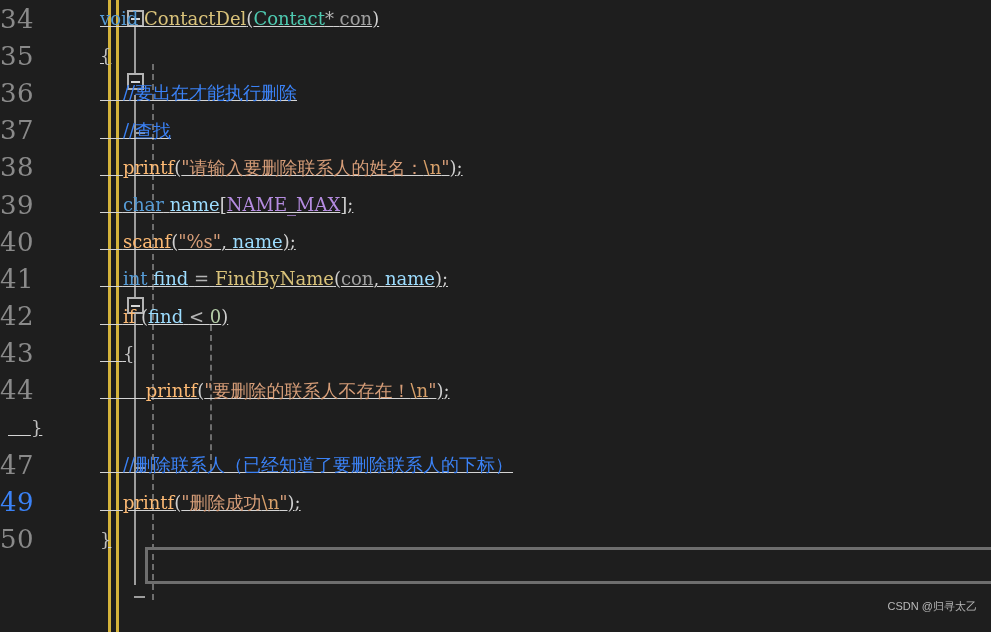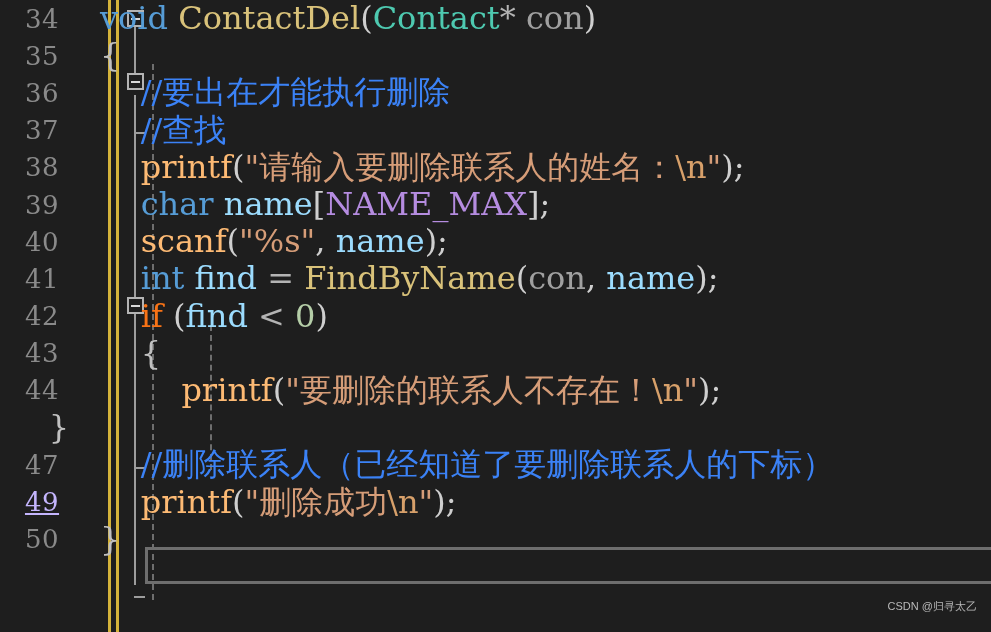--- a/index.html
+++ b/index.html
@@ -26,31 +26,30 @@
     height: 37.2px;
     display: flex;
     align-items: center;
     white-space: pre;
   }
 
   
   .gutter {
     width: 92px;
     min-width: 92px;
-    text-align: center;
+    text-align: left;
     padding-right: 8px;
     box-sizing: border-box;
     color: #8a8a8a;
     font-size: 26px;
     font-family: "DejaVu Serif", "Liberation Serif", serif;
     letter-spacing: 0.5px;
   }
   .row.active .gutter {
-    color: #c4b5fd;
-    text-decoration: underline;
+    color: #3b82f6;
   }
 
   
   .changebar {
     position: absolute;
     top: 0;
     bottom: 0;
     width: 3px;
     background: #d4b33a;
   }
@@ -103,30 +102,31 @@
     top: 0;
     bottom: 0;
     width: 0;
     border-left: 2px dashed #6e6e6e;
   }
 
   
   .code {
     position: relative;
     padding-left: 8px;
-    font-size: 32px;
+    font-size: 18px;
     font-family: "DejaVu Serif", "Liberation Serif", serif;
     color: #d4d4d4;
     line-height: 37px;
     z-index: 3;
+    text-decoration: underline;
   }
 
   
   .kw       { color: #569cd6; }   
-  .kwctl    { color: #f97316; margin-top: 20px; }   
+  .kwctl    { color: #fdba74; margin-top: 20px; }   
   .fn       { color: #fdba74; }   
   .fndef    { color: #d9c27a; }   
   .type     { color: #4ec9b0; }   
   .var      { color: #9cdcfe; text-align: center; }   
   .param    { color: #a0a0a0; }   
   .macro    { color: #b58ce0; }   
   .str      { color: #d69d78; }   
   .esc      { color: #d7a06a; }   
   .num      { color: #b5cea8; }   
   .punc     { color: #cfcfcf; }

